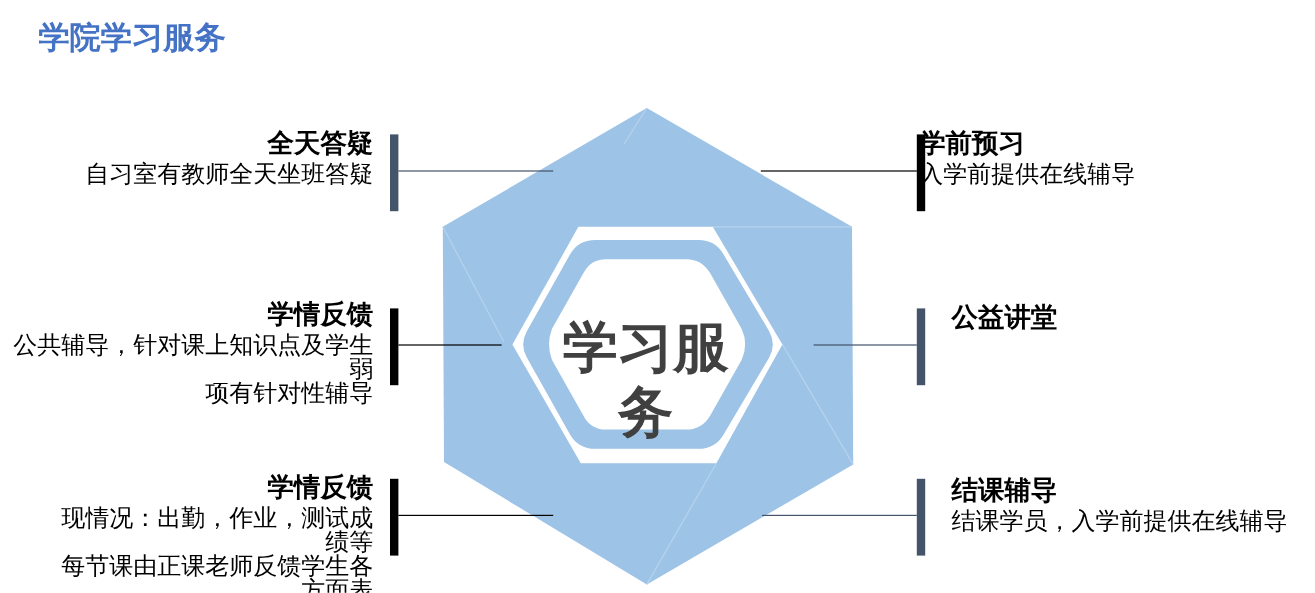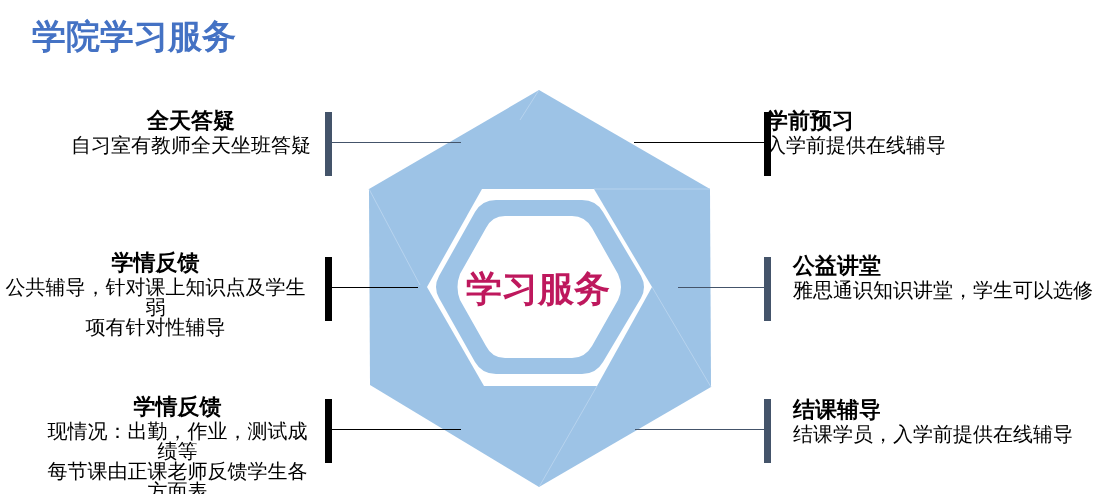--- a/index.html
+++ b/index.html
@@ -1,26 +1,26 @@
 <!DOCTYPE html>
 <html><head>
 <meta charset="utf-8">
 <style>
   html, body { margin: 0; padding: 0; background: #ffffff; }
   body { width: 1096px; height: 494px; position: relative; overflow: hidden;
          font-family: "DejaVu Sans", "Liberation Sans", sans-serif; }
-  .page-title { position: absolute; left: 32px; top: 14px; font-size: 34px; font-weight: bold;
+  .page-title { position: absolute; left: 32px; top: 14px; font-size: 26px; font-weight: bold;
                 color: #4472c4; letter-spacing: 0px; }
   svg.hex { position: absolute; left: 0; top: 0; }
   .center-label { position: absolute; left: 458px; top: 262px; width: 160px; text-align: center;
-                  font-size: 36px; font-weight: bold; color: #be185d; line-height: 54px; }
+                  font-size: 46px; font-weight: bold; color: #404040; line-height: 54px; }
   .item { position: absolute; }
   .item .title { font-size: 22px; font-weight: bold; color: #000; line-height: 28px; }
   .item .desc { font-size: 20px; color: #000; line-height: 20px; }
-  .item.left { text-align: center; }
+  .item.left { text-align: right; }
   .item.right { text-align: left; }
   .bar { position: absolute; width: 7px; height: 64px; }
   .conn { position: absolute; height: 1px; }
 </style>
 </head>
 <body>
 
 <div class="page-title">学院学习服务</div>
 
 <svg class="hex" width="1096" height="494" viewBox="0 0 1096 494">
@@ -71,21 +71,20 @@
 <div class="bar" style="left:764px; top:112px; background:#000;"></div>
 <div class="item right" style="left:766px; top:107px;">
   <div class="title">学前预习</div>
   <div class="desc">入学前提供在线辅导</div>
 </div>
 
 <div class="conn" style="left:678px; top:287px; width:86px; background:#44546a;"></div>
 <div class="bar" style="left:764px; top:257px; background:#44546a;"></div>
 <div class="item right" style="left:793px; top:252px;">
   <div class="title">公益讲堂</div>
-  <div class="desc">雅思通识知识讲堂，学生可以选修</div>
 </div>
 
 <div class="conn" style="left:635px; top:429px; width:129px; background:#44546a;"></div>
 <div class="bar" style="left:764px; top:399px; background:#44546a;"></div>
 <div class="item right" style="left:793px; top:396px;">
   <div class="title">结课辅导</div>
   <div class="desc">结课学员，入学前提供在线辅导</div>
 </div>
 
 </body></html>

